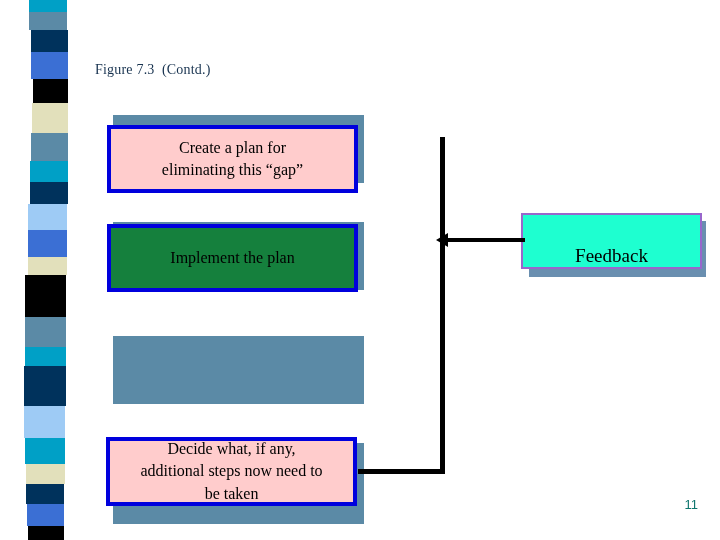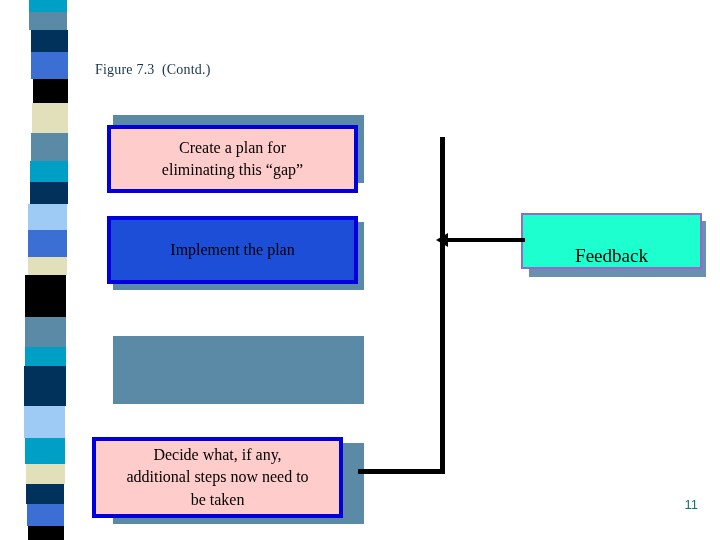--- a/index.html
+++ b/index.html
@@ -151,28 +151,28 @@
 
   <div id="page-title" style="color: rgb(23, 50, 79);">Figure 7.3  (Contd.)</div>
 
   <div class="proc-shadow" style="left: 113px; top: 115px; width: 251px; height: 68px; background: rgb(91, 138, 166);"></div>
   <div class="proc-box" style="left: 107px; top: 109px; width: 251px; height: 68px; background: rgb(255, 204, 204); border-color: rgb(0, 0, 221); margin-top: 16px;">
     <span class="proc-text">Create a plan for
 eliminating this “gap”</span>
   </div>
 
   <div class="proc-shadow" style="left: 113px; top: 222px; width: 251px; height: 68px; background: rgb(91, 138, 166);"></div>
-  <div class="proc-box" style="left: 107px; top: 216px; width: 251px; height: 68px; background: #1d4ed8; border-color: rgb(0, 0, 221);">
+  <div class="proc-box" style="left: 107px; top: 224px; width: 251px; height: 68px; background: #15803d; border-color: rgb(0, 0, 221);">
     <span class="proc-text">Implement the plan</span>
   </div>
 
   <div class="proc-shadow" style="left: 113px; top: 336px; width: 251px; height: 68px; background: rgb(91, 138, 166);"></div>
 
   <div class="proc-shadow" style="left: 113px; top: 443px; width: 251px; height: 81px; background: rgb(91, 138, 166);"></div>
-  <div class="proc-box" style="left: 92px; top: 437px; width: 251px; height: 81px; background: rgb(255, 204, 204); border-color: rgb(0, 0, 221);">
+  <div class="proc-box" style="left: 106px; top: 437px; width: 251px; height: 69px; background: rgb(255, 204, 204); border-color: rgb(0, 0, 221);">
     <span class="proc-text">Decide what, if any,
 additional steps now need to
 be taken</span>
   </div>
 
   <div id="feedback-shadow" style="left: 529px; top: 221px; width: 177px; height: 56px; background: rgb(106, 143, 176);"></div>
   <div id="feedback-box" style="left: 521px; top: 213px; width: 181px; height: 56px; background: rgb(30, 255, 208); border-color: rgb(153, 102, 204); align-items: flex-end;">
     <span>Feedback</span>
   </div>
 

